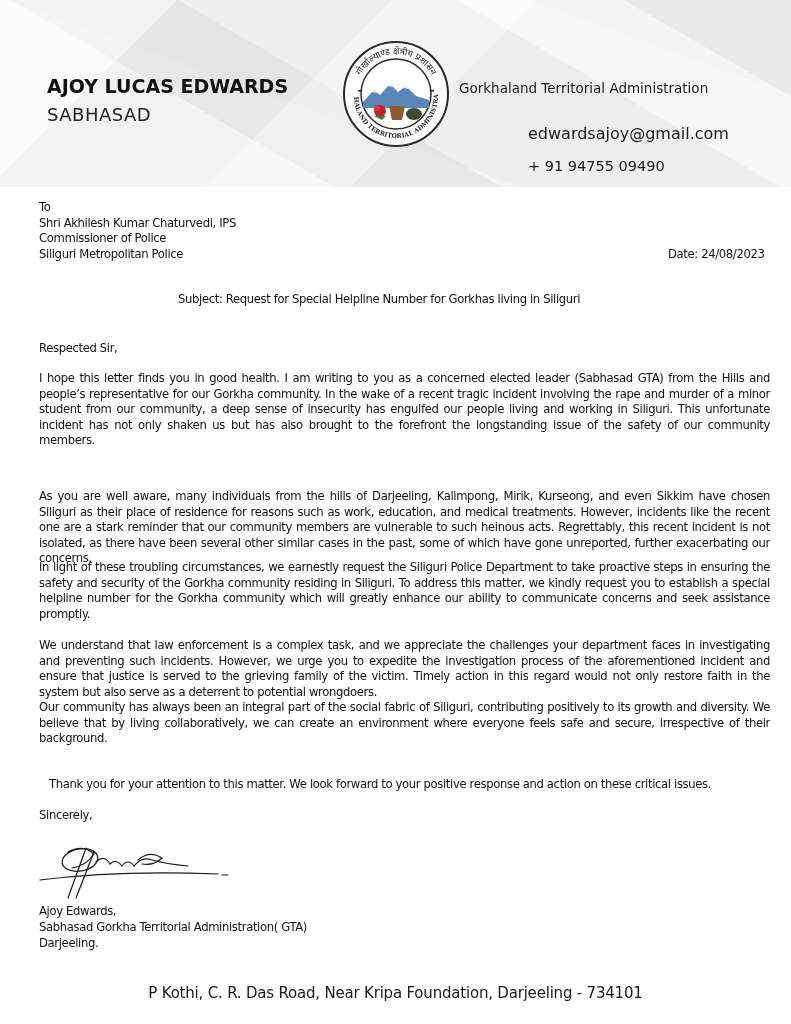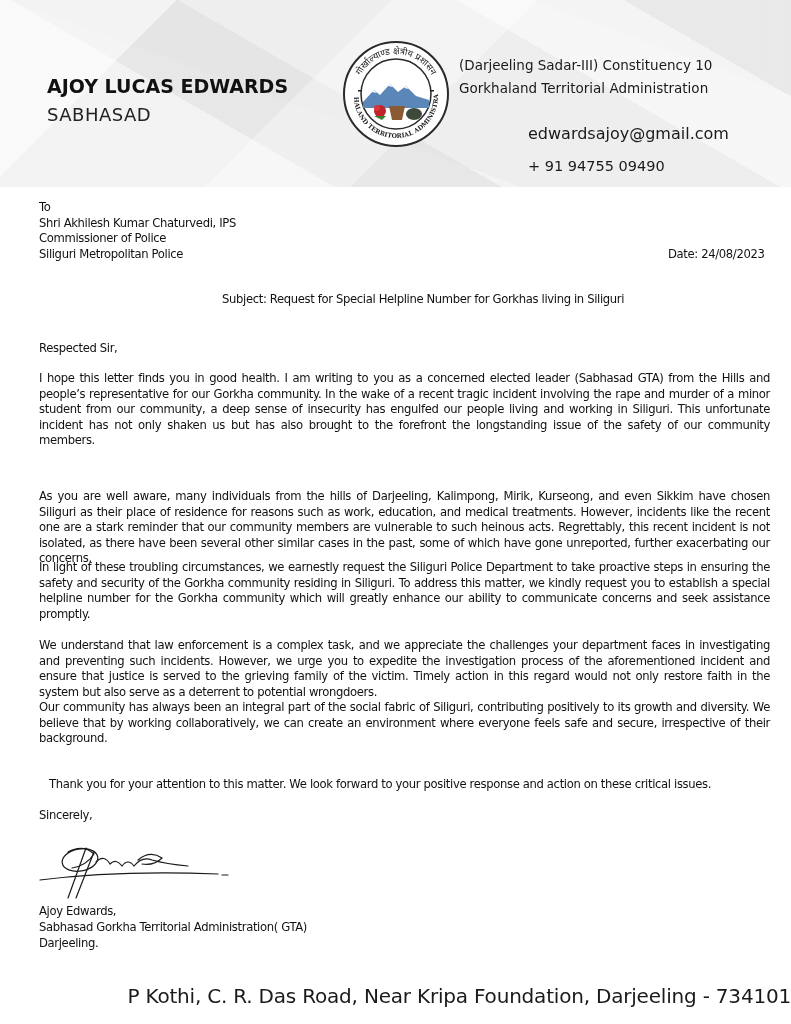--- a/index.html
+++ b/index.html
@@ -34,39 +34,39 @@
     .hdr-email { position: absolute; left: 528px; top: 124px; font-size: 16px; color: #1a1a1a; }
     .hdr-phone { position: absolute; left: 528px; top: 150px; font-size: 14.5px; color: #1a1a1a; margin-top: 8px; }
 
     .txt {
       position: absolute; font-family: "DejaVu Sans", sans-serif; font-size: 11.6px;
       color: #111; line-height: 15.6px; letter-spacing: -0.35px;
     }
     .addr { left: 39px; top: 200px; }
     .addr div { height: 15.6px; }
     .date { left: 668px; top: 247px; }
-    .subject { left: 178px; top: 292px; margin-left: 44px; }
+    .subject { left: 178px; top: 292px; }
     .salut { left: 39px; top: 341px; }
     .para {
       left: 39px; width: 731px; text-align: justify;
     }
     .p1 { top: 371px; }
     .p2 { top: 489px; }
     .p3 { top: 560px; }
     .p4 { top: 638px; }
     .p5 { top: 700px; }
     .thanks { left: 39px; top: 777px; margin-left: 10px; }
     .sincerely { left: 39px; top: 808px; }
     .signature { position: absolute; left: 38px; top: 840px; width: 200px; height: 60px; }
     .sig-name { left: 39px; top: 904px; }
     .sig-title { left: 39px; top: 920px; }
     .sig-place { left: 39px; top: 936px; }
     .footer {
-      position: absolute; left: 0; width: 791px; top: 984px; text-align: right;
-      font-size: 20px; color: #1a1a1a; letter-spacing: -0.2px;
+      position: absolute; left: 0; width: 791px; top: 984px; text-align: center;
+      font-size: 15px; color: #1a1a1a; letter-spacing: -0.2px;
     }
   </style>
 </head>
 <body>
 
 <div class="header">
   <div class="name">AJOY LUCAS EDWARDS</div>
   <div class="role">SABHASAD</div>
 
   <svg class="logo" viewBox="0 0 108 108">
@@ -90,42 +90,41 @@
     <circle cx="35" cy="68" r="3" fill="#d8363c"></circle>
     <path d="M 32 76 L 44 76 L 40 80 Z" fill="#3c7a2e"></path>
 
     <path d="M 47 66 L 63 66 L 60 80 L 50 80 Z" fill="#8a5a33"></path>
 
     <ellipse cx="72" cy="74" rx="8" ry="6" fill="#3d4a3a"></ellipse>
     <rect x="16" y="50" width="4" height="1.5" fill="#222"></rect>
     <rect x="88" y="50" width="4" height="1.5" fill="#222"></rect>
   </svg>
 
-  <div class="hdr-line1">(Darjeeling Sadar-III) Constituency 10</div>
   <div class="hdr-line2">Gorkhaland Territorial Administration</div>
   <div class="hdr-email">edwardsajoy@gmail.com</div>
   <div class="hdr-phone">+ 91 94755 09490</div>
 </div>
 
 <div class="txt addr">
   <div>To</div>
   <div>Shri Akhilesh Kumar Chaturvedi, IPS</div>
   <div>Commissioner of Police</div>
   <div>Siliguri Metropolitan Police</div>
 </div>
 
 <div class="txt date">Date: 24/08/2023</div>
 <div class="txt subject">Subject: Request for Special Helpline Number for Gorkhas living in Siliguri</div>
 <div class="txt salut">Respected Sir,</div>
 
 <div class="txt para p1">I hope this letter finds you in good health. I am writing to you as a concerned elected leader (Sabhasad GTA) from the Hills and people’s representative for our Gorkha community.  In the wake of a recent tragic incident involving the rape and murder of a minor student from our community, a deep sense of insecurity has engulfed our people living and working in Siliguri. This unfortunate incident has not only shaken us but has also brought to the forefront the longstanding issue of the safety of our community members.</div>
 <div class="txt para p2">As you are well aware, many individuals from the hills of Darjeeling, Kalimpong, Mirik, Kurseong, and even Sikkim have chosen Siliguri as their place of residence for reasons such as work, education, and medical treatments. However, incidents like the recent one are a stark reminder that our community members are vulnerable to such heinous acts. Regrettably, this recent incident is not isolated, as there have been several other similar cases in the past, some of which have gone unreported, further exacerbating our concerns.</div>
 <div class="txt para p3">In light of these troubling circumstances, we earnestly request the Siliguri Police Department to take proactive steps in ensuring the safety and security of the Gorkha community residing in Siliguri. To address this matter, we kindly request you to establish a special helpline number for the Gorkha community which will greatly enhance our ability to communicate concerns and seek assistance promptly.</div>
 <div class="txt para p4">We understand that law enforcement is a complex task, and we appreciate the challenges your department faces in investigating and preventing such incidents. However, we urge you to expedite the investigation process of the aforementioned incident and ensure that justice is served to the grieving family of the victim. Timely action in this regard would not only restore faith in the system but also serve as a deterrent to potential wrongdoers.</div>
-<div class="txt para p5">Our community has always been an integral part of the social fabric of Siliguri, contributing positively to its growth and diversity. We believe that by working collaboratively, we can create an environment where everyone feels safe and secure, irrespective of their background.</div>
+<div class="txt para p5">Our community has always been an integral part of the social fabric of Siliguri, contributing positively to its growth and diversity. We believe that by living collaboratively, we can create an environment where everyone feels safe and secure, irrespective of their background.</div>
 
 <div class="txt thanks">Thank you for your attention to this matter. We look forward to your positive response and action on these critical issues.</div>
 <div class="txt sincerely">Sincerely,</div>
 
 <svg class="signature" viewBox="0 0 200 60">
   <g fill="none" stroke="#1a1a1a" stroke-width="1.2" stroke-linecap="round">
     <ellipse cx="42" cy="20" rx="18" ry="11" transform="rotate(-10 42 20)"></ellipse>
     <path d="M 30 12 Q 45 4 56 14 Q 48 26 34 28"></path>
     <path d="M 48 8 L 30 58"></path>
     <path d="M 56 12 L 38 58"></path>

